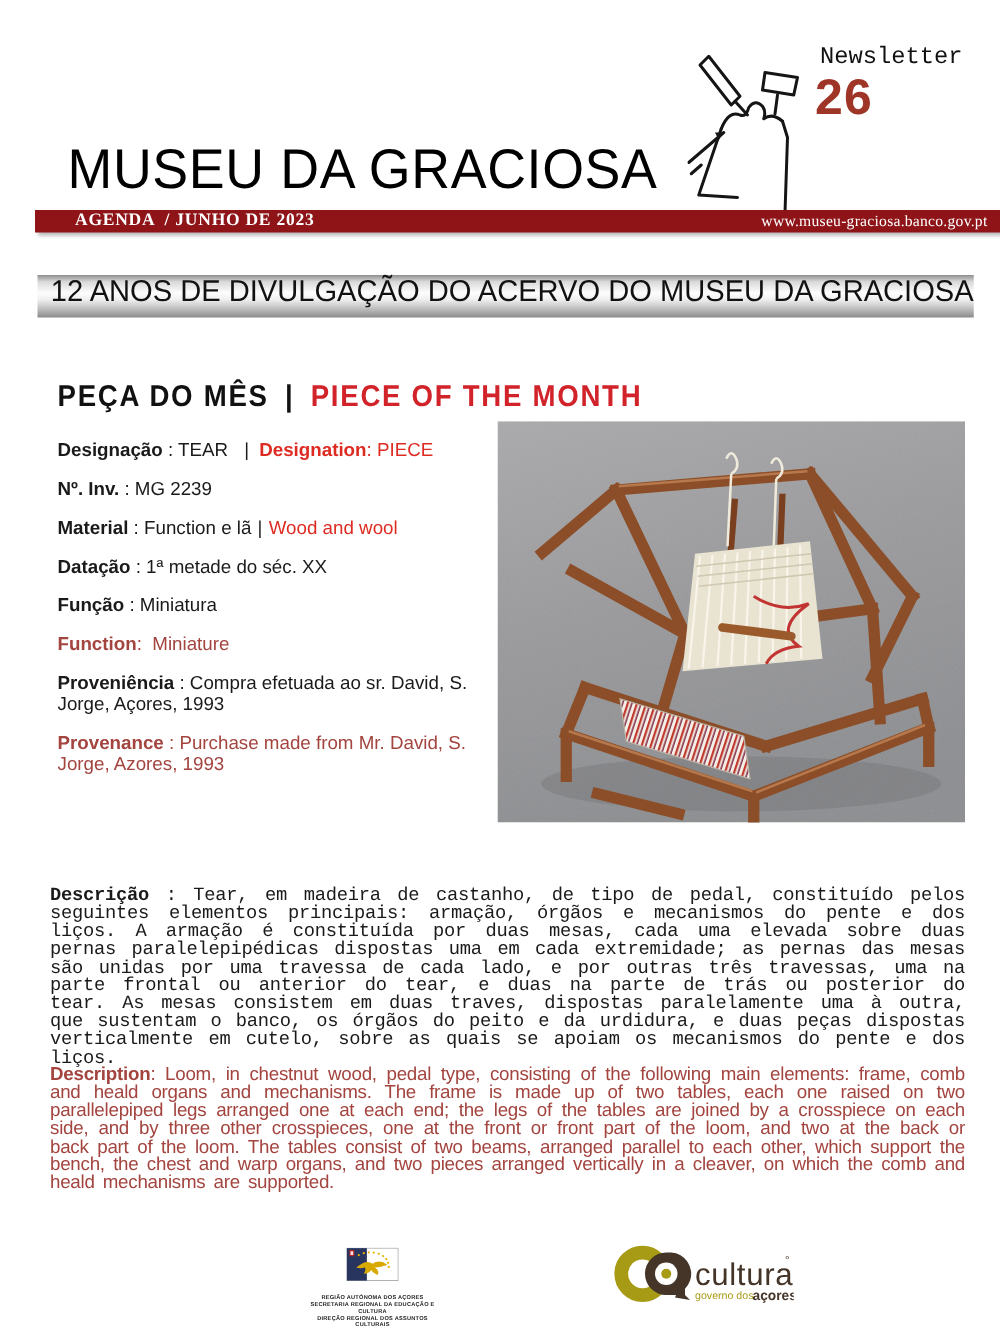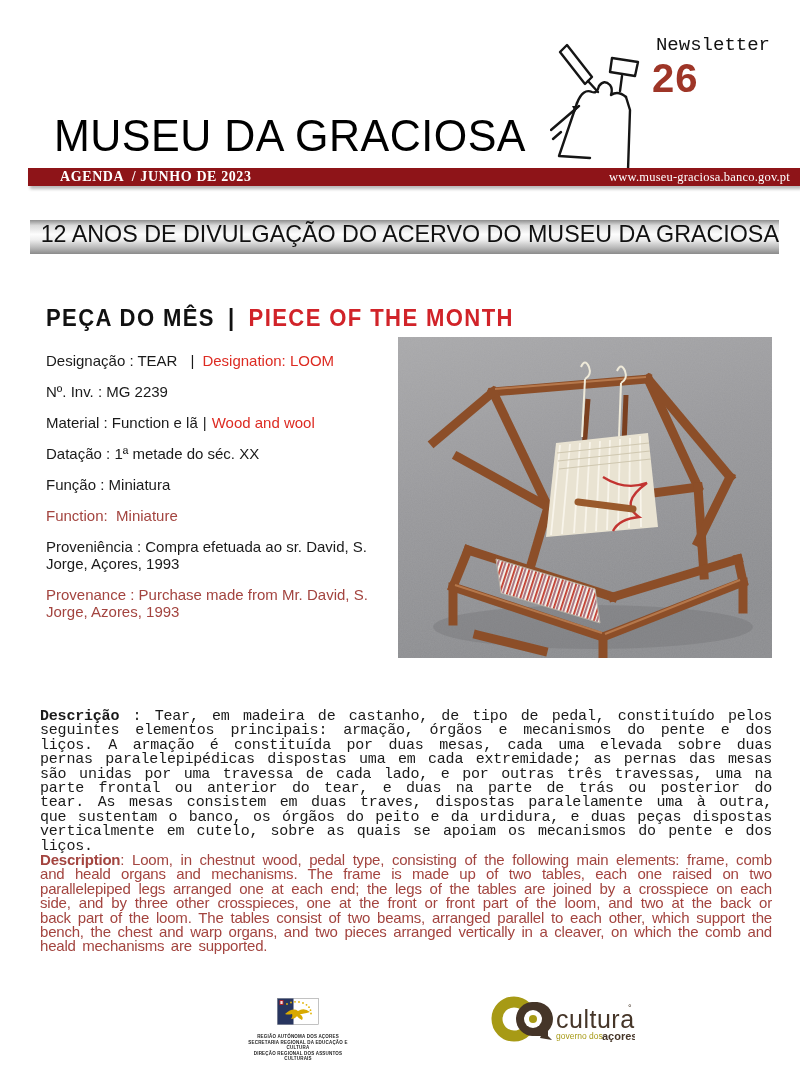--- a/index.html
+++ b/index.html
@@ -55,21 +55,21 @@
     transform:scaleX(0.92);transform-origin:left top;white-space:nowrap;
   }
   .section-heading .pt{color:#111;}
   .section-heading .pipe{color:#111;margin:0 6px;}
   .section-heading .en{color:#D12329;}
 
   
   .details{top:352px;left:46px;width:332px;font-size:15px;line-height:17px;}
   .frow{margin-bottom:14px;}
   .frow.gap-top{margin-top:10px;}
-  .fl{font-weight:normal;color:#1a1a1a;}
+  .fl{font-weight:bold;color:#1a1a1a;}
   .fv{color:#1a1a1a;white-space:pre-wrap;}
   .red-b{color:#DD2B22;}
   .mured{color:#A3443F;}
   .fdiv{color:#1a1a1a;margin:0 8px 0 13px;}
   .fdiv.tight{margin:0 5px 0 5px;}
 
   
   .photo{top:337px;left:398px;width:374px;height:321px;}
 
   
@@ -126,21 +126,21 @@
 </div>
 
 <div class="abs section-heading">
   <span class="pt">PEÇA DO MÊS</span>
   <span class="pipe">|</span>
   <span class="en">PIECE OF THE MONTH</span>
 </div>
 
 <div class="abs details">
   <div class="frow">
-    <span class="fl">Designação</span><span class="fv"> : TEAR</span><span class="fdiv">|</span><span class="fl red-b">Designation</span><span class="fv red-b">: LOOM</span>
+    <span class="fl">Designação</span><span class="fv"> : TEAR</span><span class="fdiv">|</span><span class="fl red-b">Designation</span><span class="fv red-b">: PIECE</span>
   </div>
   <div class="frow">
     <span class="fl">Nº. Inv.</span><span class="fv"> : MG 2239</span>
   </div>
   <div class="frow">
     <span class="fl">Material</span><span class="fv"> : Function e lã</span><span class="fdiv tight">|</span><span class="fv red-b">Wood and wool</span>
   </div>
   <div class="frow">
     <span class="fl">Datação</span><span class="fv"> : 1ª metade do séc. XX</span>
   </div>

